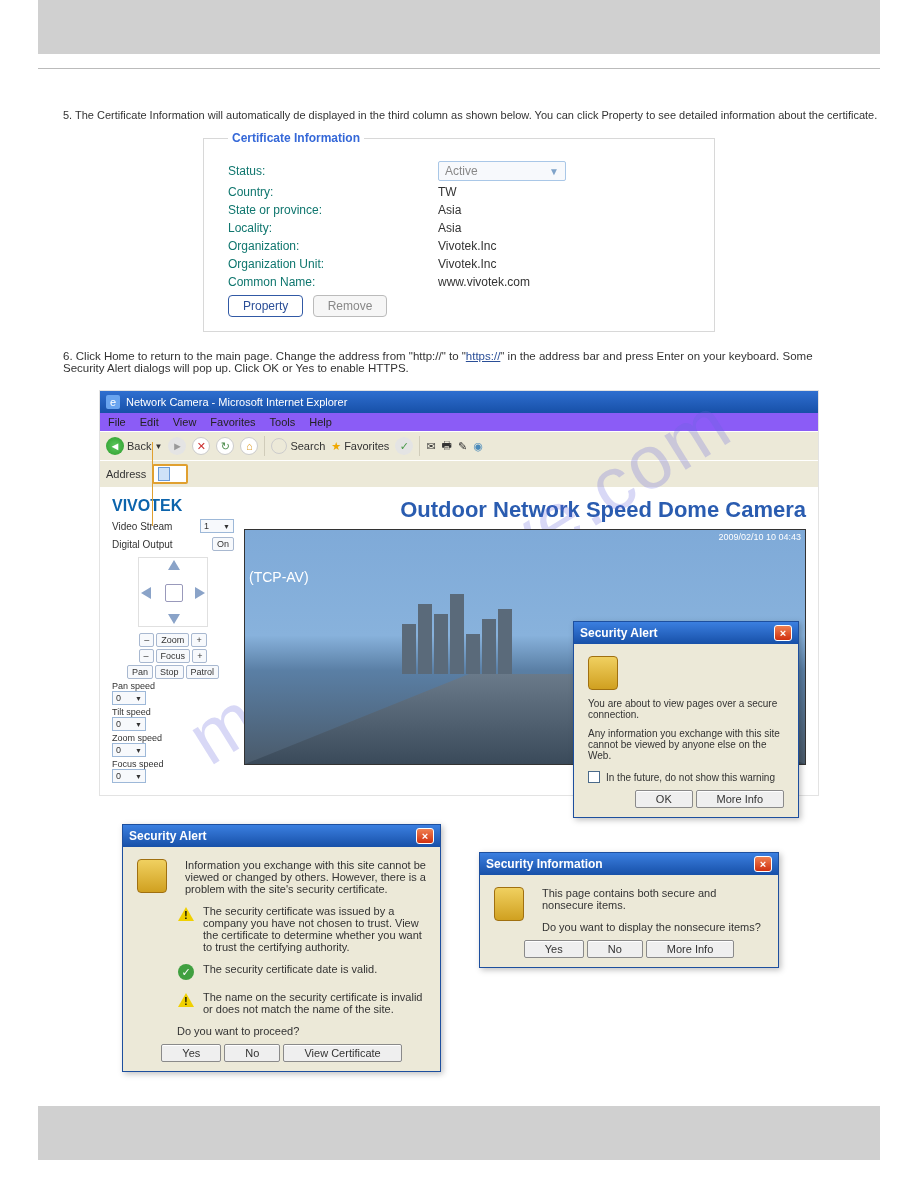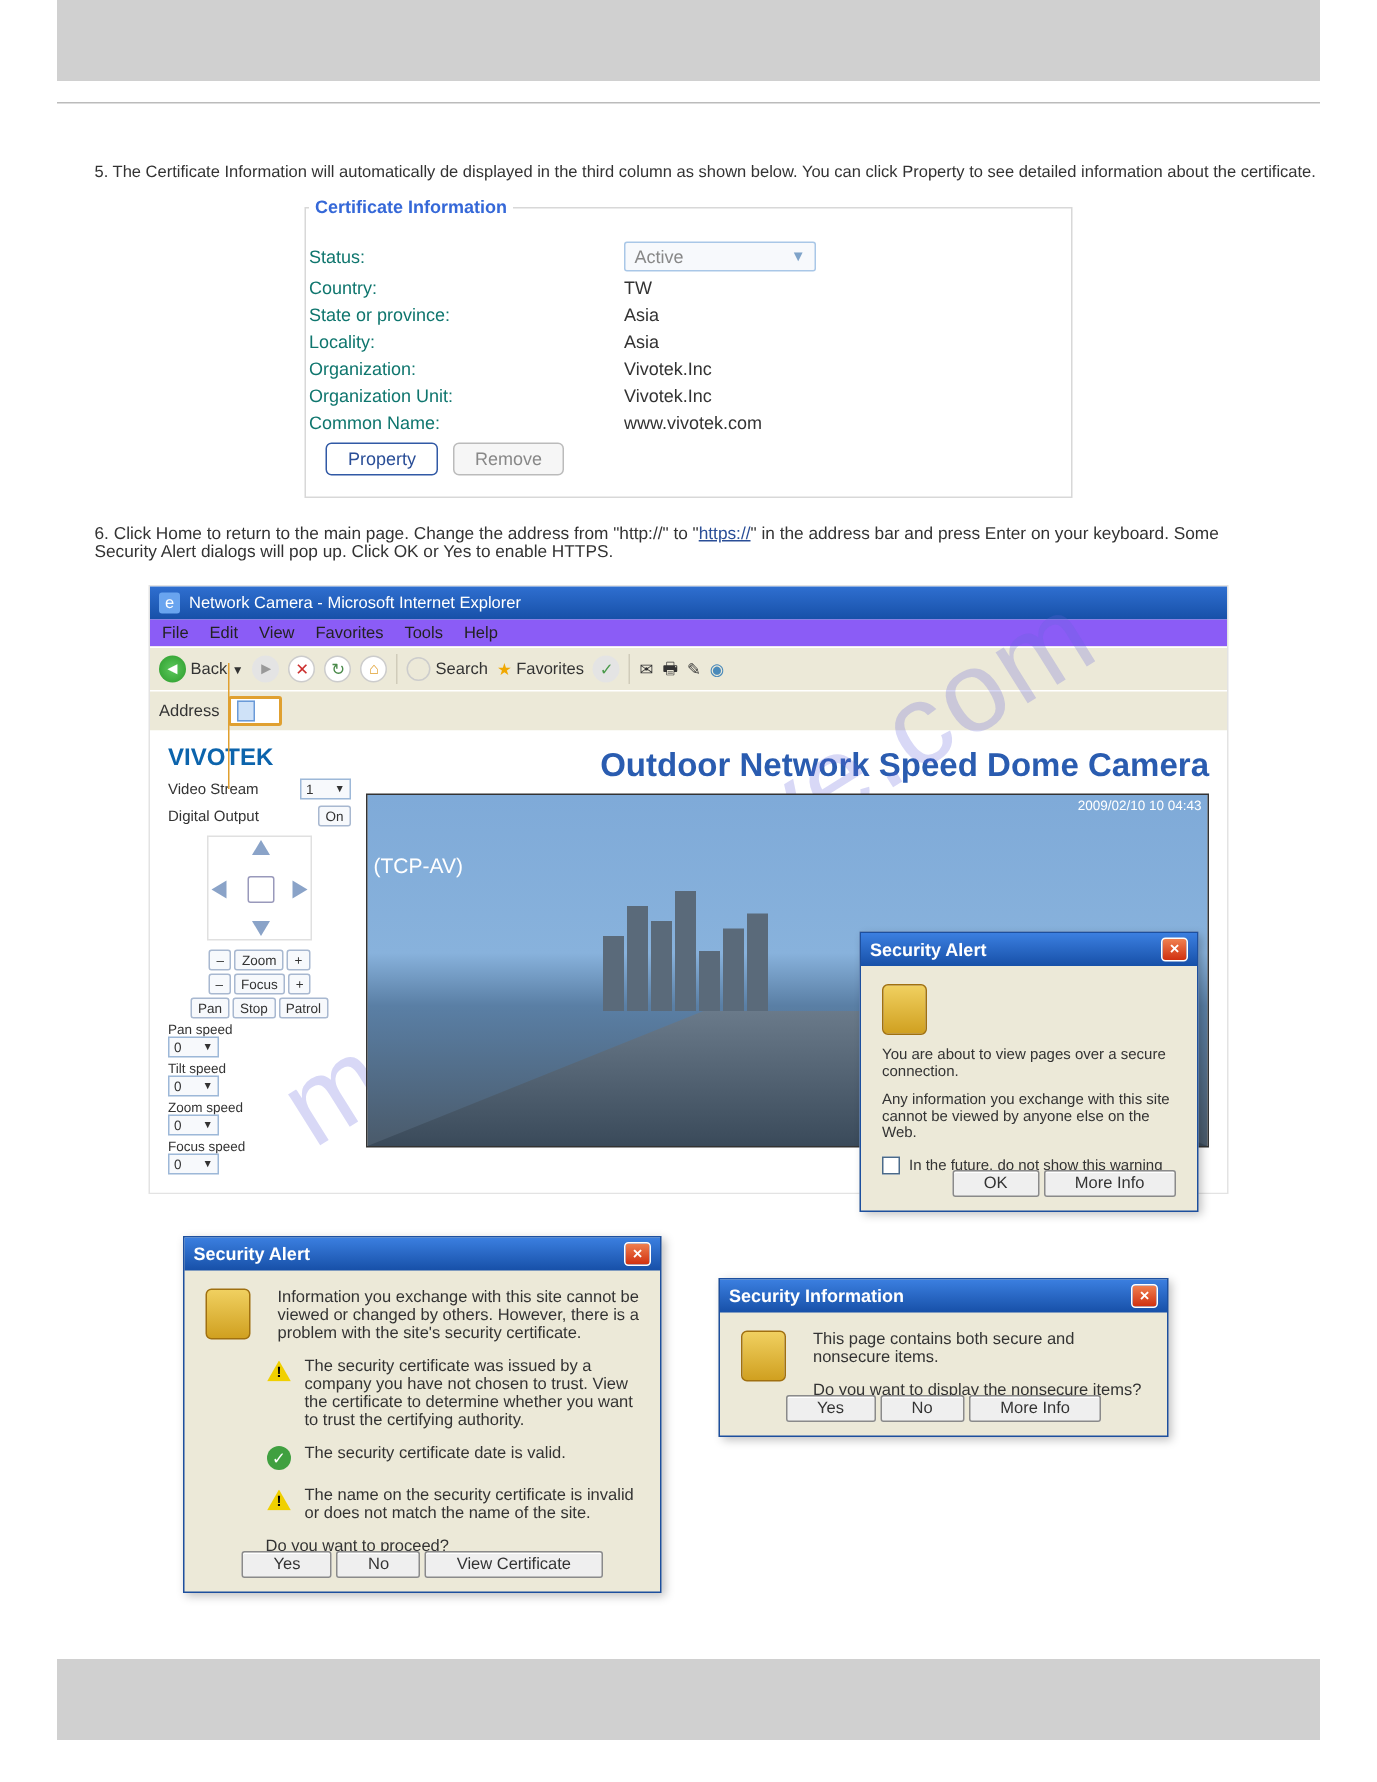--- a/index.html
+++ b/index.html
@@ -12,21 +12,21 @@
     width: 918px;
   }
   .page { width: 918px; position: relative; }
   .topbar { height: 54px; background: #d0d0d0; margin: 0 38px; }
   .topline { border-top: 1.5px solid #bbb; margin: 14px 38px 0; }
   .step5 { margin: 40px 38px 0; color: #333; font-size: 11px; padding-left: 25px; }
   fieldset.cert {
     margin: 10px auto 0;
     width: 512px;
     border: 1px solid #d8d8d8;
-    padding: 12px 2px 14px;
+    padding: 12px 24px 14px;
   }
   fieldset.cert legend {
     color: #3568d8;
     font-weight: bold;
     font-size: 12px;
     padding: 0 4px;
   }
   .row { display: flex; align-items: center; margin: 4px 0; }
   .row .lbl { width: 210px; color: #0f766e; font-size: 12px; }
   .row .val { color: #333; font-size: 12px; }
@@ -131,21 +131,21 @@
     border: 1px solid #fff; color: #fff;
     display: flex; align-items: center; justify-content: center;
     font-size: 11px; border-radius: 3px;
   }
   .dlg-body { padding: 12px 14px; }
   .dlg-btn {
     border: 1px solid #8a8a8a; background: #efefef;
     padding: 2px 20px; font-size: 11px; border-radius: 2px;
     box-shadow: inset 0 1px 0 #fff;
   }
-  .dlg-btn-row { text-align: center; }
+  .dlg-btn-row { text-align: center; margin-top: 10px; }
   .lock-icon {
     width: 30px; height: 34px; display: inline-block;
     background: linear-gradient(#f0d060, #d0a020);
     border: 1px solid #a07010;
     border-radius: 4px; vertical-align: top; margin-right: 10px;
     position: relative;
   }
   .item-icon { width: 18px; height: 18px; display: inline-flex; align-items: center; justify-content: center; margin-right: 8px; vertical-align: top; }
   .warn-tri { color: #000; background: #f0d000; width: 16px; height: 14px; clip-path: polygon(50% 0, 100% 100%, 0 100%); display: inline-flex; align-items: flex-end; justify-content: center; font-size: 10px; font-weight: bold; }
   .ok-circle { background: #40a040; width: 16px; height: 16px; border-radius: 50%; color: #fff; display: inline-flex; align-items: center; justify-content: center; font-size: 11px; }
@@ -204,21 +204,21 @@
       <div class="val">Vivotek.Inc</div>
     </div>
     <div class="row">
       <div class="lbl">Organization Unit:</div>
       <div class="val">Vivotek.Inc</div>
     </div>
     <div class="row">
       <div class="lbl">Common Name:</div>
       <div class="val">www.vivotek.com</div>
     </div>
-    <div style="margin-top:6px;margin-left:11px;">
+    <div style="margin-top:6px;">
       <span class="btn btn-primary">Property</span>
       <span class="btn btn-disabled">Remove</span>
     </div>
   </fieldset>
 
   <div class="step6">
     <span>6. Click Home to return to the main page. Change the address from "http://" to "</span><span class="https-link">https://</span><span>" in the address bar and press Enter on your keyboard. Some Security Alert dialogs will pop up. Click OK or Yes to enable HTTPS.</span>
   </div>
 
   <div class="orange-line"></div>

